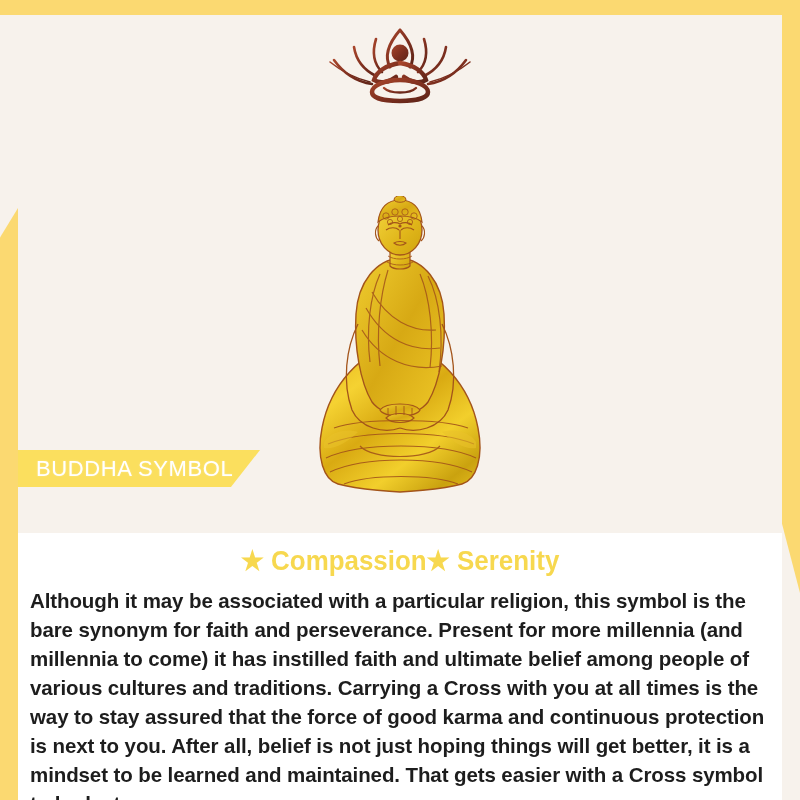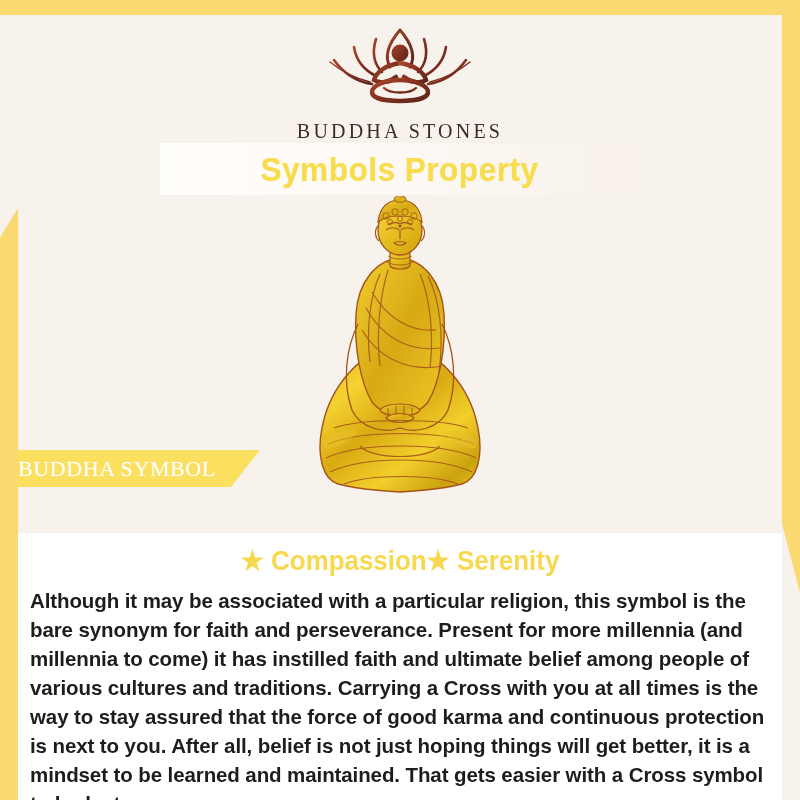--- a/index.html
+++ b/index.html
@@ -68,22 +68,22 @@
 
   
   .ribbon{
     position:absolute;left:18px;top:450px;width:242px;height:37px;
     background:#fbdf5e;
     clip-path:polygon(0 0,100% 0,88% 100%,0 100%);
     display:flex;align-items:center;
   }
   .ribbon-text{
     color:#ffffff;font-size:22px;letter-spacing:.6px;
-    font-weight:400;
-    font-family:Liberation Serif, serif;
+    padding-left:18px;font-weight:400;
+    font-family:Liberation Sans, sans-serif;
     text-shadow:0 0 2px rgba(255,255,255,.35);
   }
 
   
   .card{
     position:absolute;left:18px;top:497px;width:764px;height:277px;
     background:#ffffff;
     margin-top:36px;
   }
   .subtitle{
@@ -144,26 +144,22 @@
           <path d="M90 41 C76 43 66 50 64 58 C70 62 80 60 86 55" stroke-width="4.5"></path>
           <path d="M90 41 C104 43 114 50 116 58 C110 62 100 60 94 55" stroke-width="4.5"></path>
 
           <path d="M90 40 L90 58" stroke-width="6"></path>
 
           <path d="M90 58 C74 58 62 64 62 70 C62 76 74 79 90 79 C106 79 118 76 118 70 C118 64 106 58 90 58" stroke-width="4.5"></path>
           <path d="M74 66 C80 72 100 72 106 66" stroke-width="2.4"></path>
         </g>
       </svg>
     </span>
-    <span class="logo-text">BUDDHA STONES</span>
-  </div>
-
-  <div class="title-band">
-    <span class="title-text">Symbols Property</span>
-  </div>
+  </div>
+
 
   <div class="figure-area">
     <span>
       <svg class="buddha" viewBox="0 0 200 300" xmlns="http://www.w3.org/2000/svg">
         <defs>
           <linearGradient id="gold" x1="0.1" y1="0" x2="0.95" y2="1">
             <stop offset="0%" stop-color="#e8b81e"></stop>
             <stop offset="22%" stop-color="#f5d232"></stop>
             <stop offset="45%" stop-color="#d9aa12"></stop>
             <stop offset="68%" stop-color="#f2cf2c"></stop>

